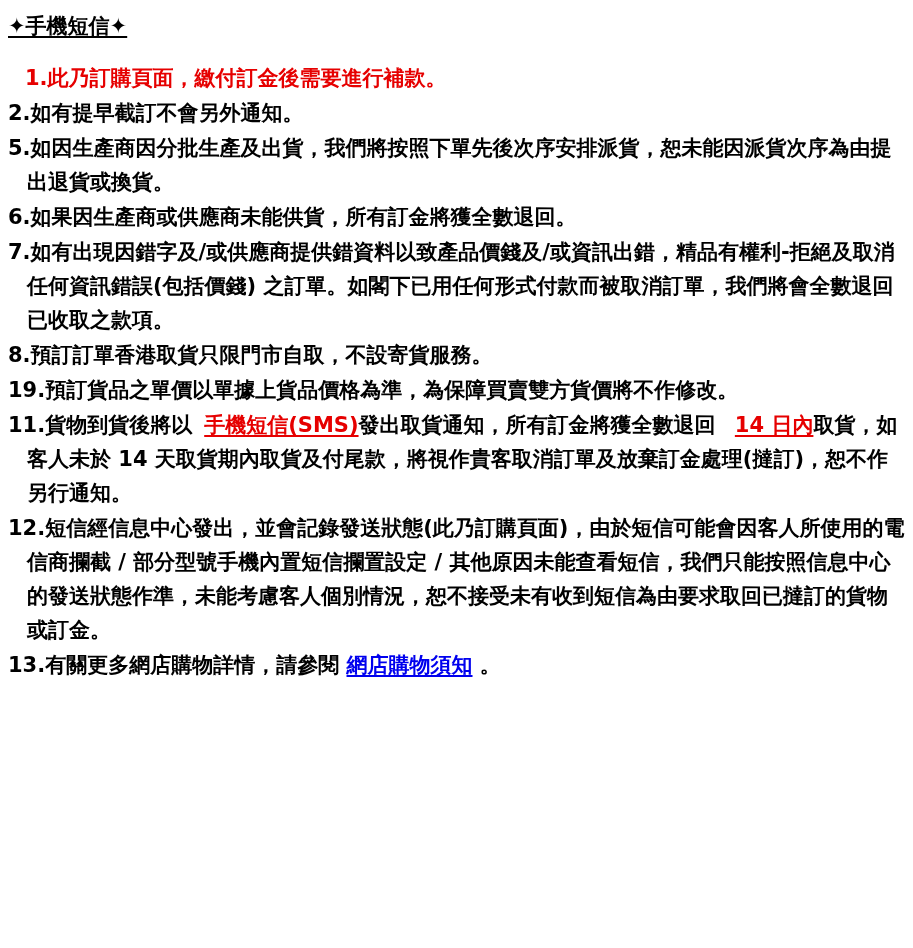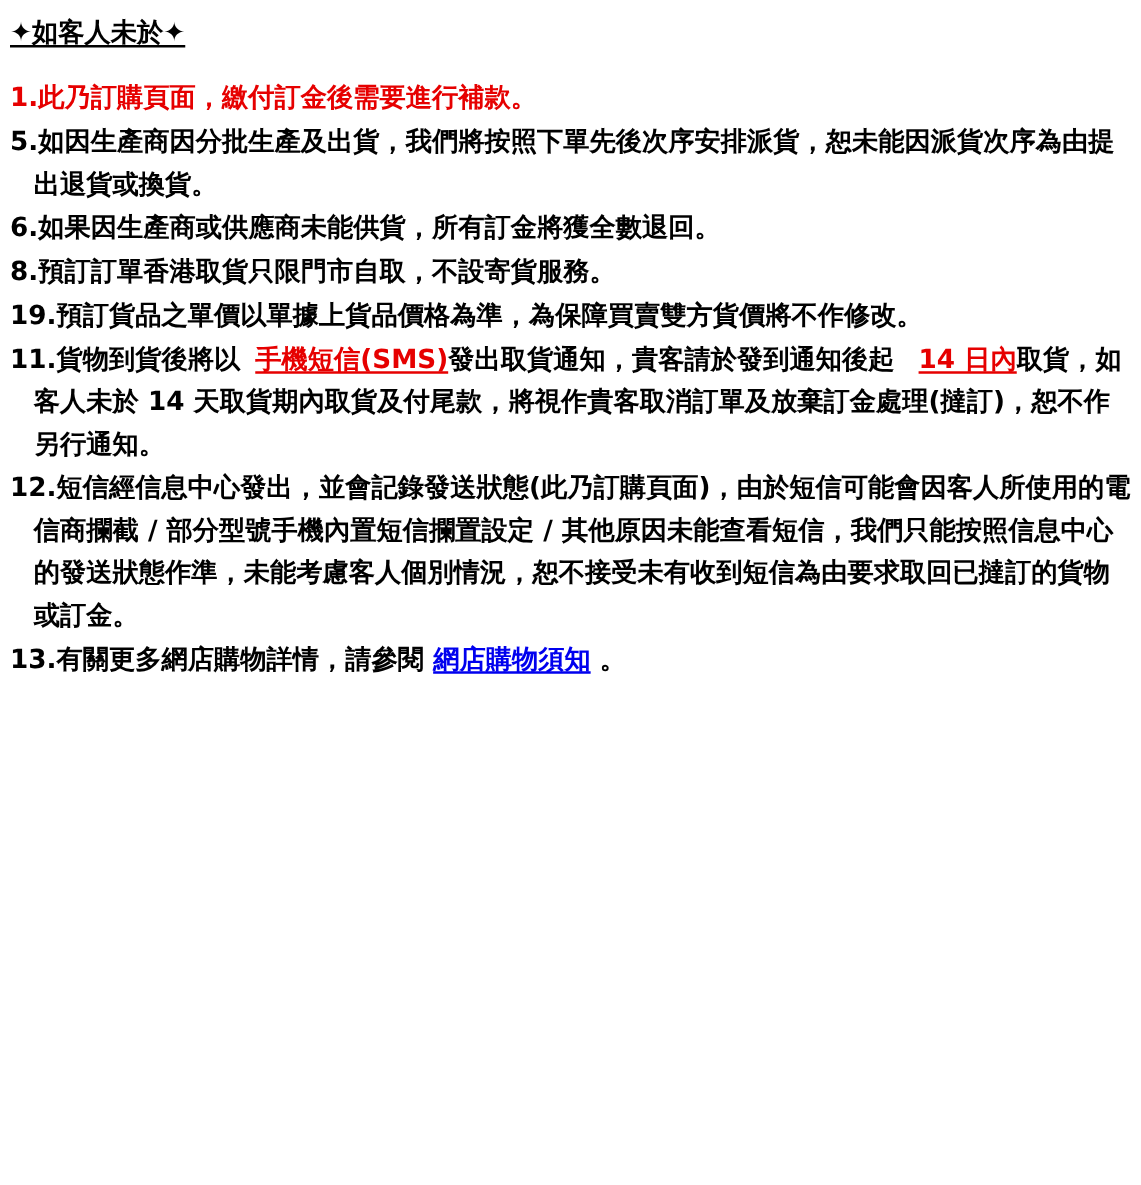--- a/index.html
+++ b/index.html
@@ -39,21 +39,21 @@
   ol.terms {
     list-style: none;
     margin: 0;
     padding: 0;
   }
   ol.terms li {
     padding-left: 19px;
     line-height: 34px;
     margin-bottom: 1px;
   }
-  ol.terms li.red { color: var(--red, #e60000); }
+  ol.terms li.red { color: var(--red, #e60000); margin-left: 17px; }
   .num {
     display: inline-block;
     min-width: 19px;
     margin-left: -19px;
     white-space: nowrap;
   }
   .ru {
     color: var(--red, #e60000);
     text-decoration: underline;
     text-decoration-thickness: 2px;
@@ -67,26 +67,28 @@
     text-underline-offset: 3px;
     cursor: pointer;
   }
 </style>
 </head>
 <body style="background: rgb(255, 255, 255); color: rgb(0, 0, 0);">
 
 <div class="doc">
 
   <div class="heading-wrap">
-    <span class="heading">✦如客人未於✦</span>
+    <span class="heading">✦手機短信✦</span>
   </div>
 
   <ol class="terms" id="terms-list">
       <li class="red"><span class="num">1.</span><span>此乃訂購頁面，繳付訂金後需要進行補款。</span></li>
+      <li><span class="num">2.</span><span>如有提早截訂不會另外通知。</span></li>
       <li><span class="num">5.</span><span>如因生產商因分批生產及出貨，我們將按照下單先後次序安排派貨，恕未能因派貨次序為由提出退貨或換貨。</span></li>
       <li><span class="num">6.</span><span>如果因生產商或供應商未能供貨，所有訂金將獲全數退回。</span></li>
+      <li><span class="num">7.</span><span>如有出現因錯字及/或供應商提供錯資料以致產品價錢及/或資訊出錯，精品有權利-拒絕及取消任何資訊錯誤(包括價錢) 之訂單。如閣下已用任何形式付款而被取消訂單，我們將會全數退回已收取之款項。</span></li>
       <li><span class="num">8.</span><span>預訂訂單香港取貨只限門市自取，不設寄貨服務。</span></li>
       <li><span class="num">19.</span><span>預訂貨品之單價以單據上貨品價格為準，為保障買賣雙方貨價將不作修改。</span></li>
-      <li><span class="num">11.</span><span>貨物到貨後將以</span><span class="ru">手機短信(SMS)</span><span>發出取貨通知，貴客請於發到通知後起 </span><span class="ru">14 日內</span><span>取貨，如客人未於 14 天取貨期內取貨及付尾款，將視作貴客取消訂單及放棄訂金處理(撻訂)，恕不作另行通知。</span></li>
+      <li><span class="num">11.</span><span>貨物到貨後將以</span><span class="ru">手機短信(SMS)</span><span>發出取貨通知，所有訂金將獲全數退回 </span><span class="ru">14 日內</span><span>取貨，如客人未於 14 天取貨期內取貨及付尾款，將視作貴客取消訂單及放棄訂金處理(撻訂)，恕不作另行通知。</span></li>
       <li><span class="num">12.</span><span>短信經信息中心發出，並會記錄發送狀態(此乃訂購頁面)，由於短信可能會因客人所使用的電信商攔截 / 部分型號手機內置短信攔置設定 / 其他原因未能查看短信，我們只能按照信息中心的發送狀態作準，未能考慮客人個別情況，恕不接受未有收到短信為由要求取回已撻訂的貨物或訂金。</span></li>
       <li><span class="num">13.</span><span>有關更多網店購物詳情，請參閱 </span><a class="link" href="#">網店購物須知</a><span> 。</span></li>
     </ol>
 </div>
 
 </body></html>

